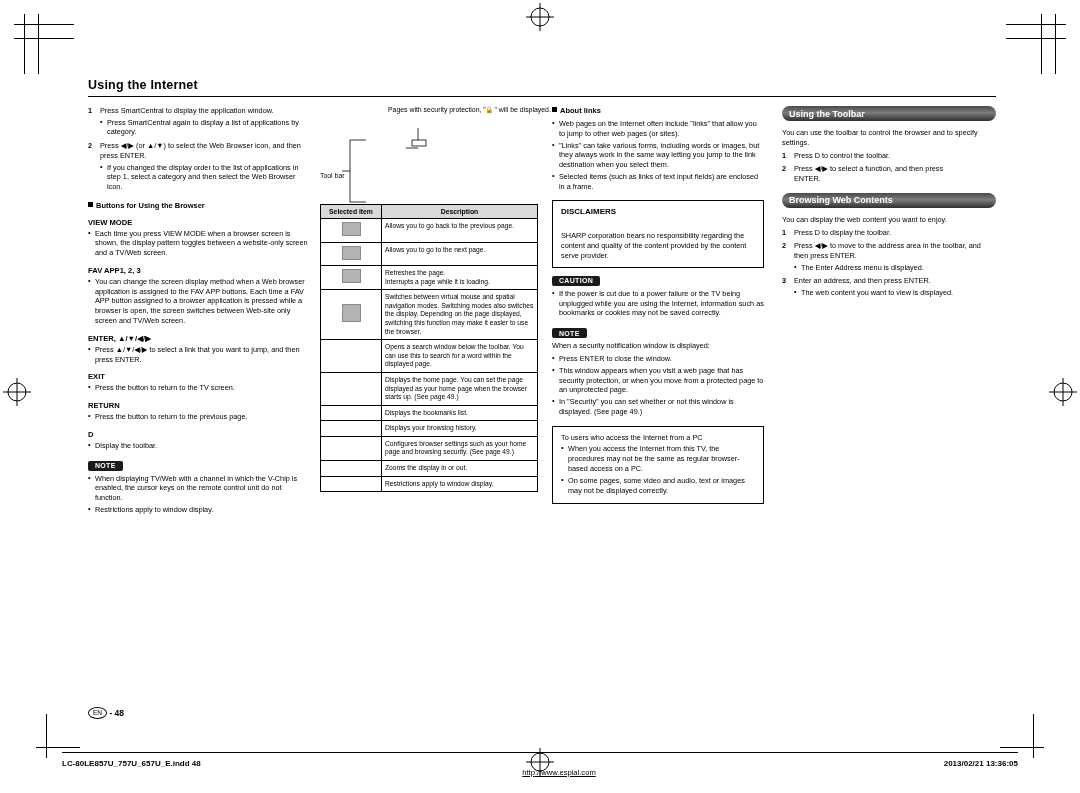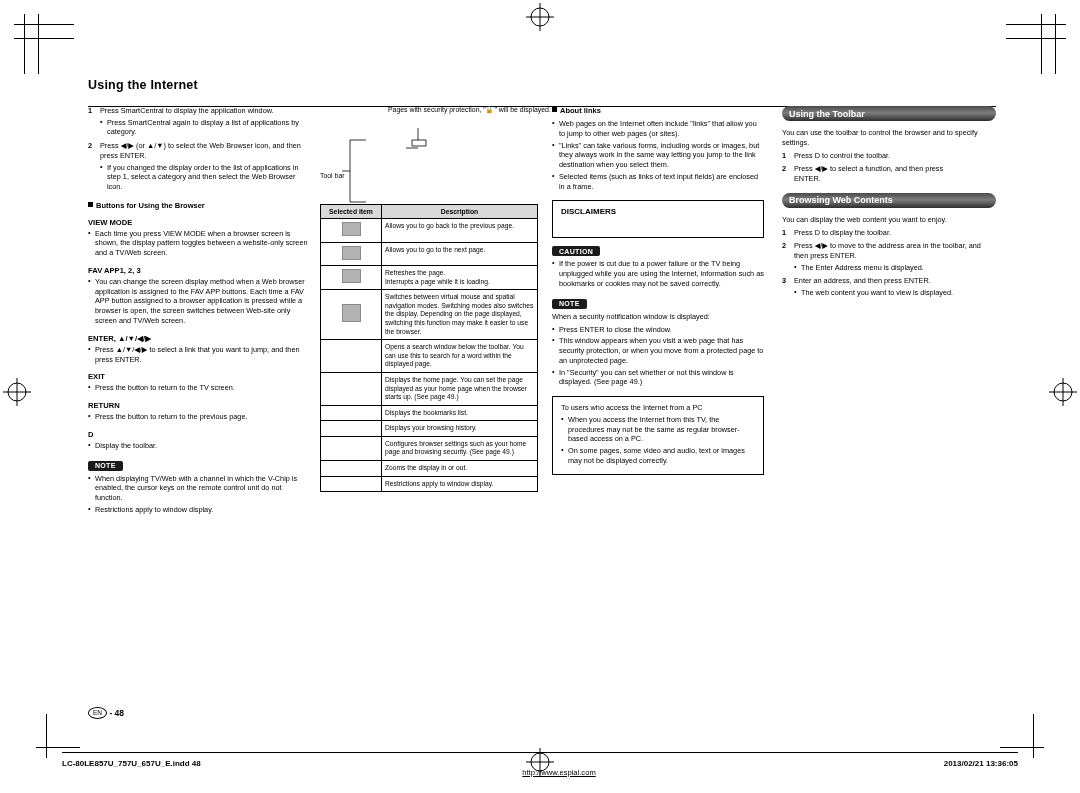--- a/index.html
+++ b/index.html
@@ -17,21 +17,21 @@
   .cmark .v{position:absolute;background:#000;width:1px;}
 
   .reg{position:absolute;width:28px;height:28px;}
   .reg svg{display:block}
 
   
   .content{position:absolute;left:88px;top:78px;width:910px;height:650px;}
 
   .doc-title{
     font-size:12.5px;font-weight:bold;letter-spacing:.2px;
-    border-bottom:1.6px solid #000;padding-bottom:14px;width:908px;
+    border-bottom:1.6px solid #000;padding-bottom:4px;width:908px;
   }
 
   .cols{position:absolute;top:28px;left:0;width:910px;}
 
   .colA{position:absolute;left:0;top:0;width:222px;}
   .colB{position:absolute;left:232px;top:0;width:218px;}
   .colC{position:absolute;left:464px;top:0;width:212px;}
   .colD{position:absolute;left:694px;top:0;width:214px;}
 
   
@@ -271,20 +271,21 @@
 
       <div class="colC">
         <div class="blk-head" style="margin-top:0;"><span class="sq"></span><span>About links</span></div>
 
         <div class="bullet">Web pages on the Internet often include "links" that allow you to jump to other web pages (or sites).</div>
         <div class="bullet">"Links" can take various forms, including words or images, but they always work in the same way letting you jump to the link destination when you select them.</div>
         <div class="bullet">Selected items (such as links of text input fields) are enclosed in a frame.</div>
 
         <div class="box" style="margin-top:9px;">
           <div class="disc-title">DISCLAIMERS</div>
+          <div class="bt">SHARP corporation bears no responsibility regarding the content and quality of the content provided by the content serve provider.</div>
         </div>
 
         <div class="pill">CAUTION</div>
         <div class="bullet">If the power is cut due to a power failure or the TV being unplugged while you are using the Internet, information such as bookmarks or cookies may not be saved correctly.</div>
 
         <div class="pill">NOTE</div>
         <div class="para">When a security notification window is displayed:</div>
         <div class="bullet">Press <span class="b">ENTER</span> to close the window.</div>
         <div class="bullet">This window appears when you visit a web page that has security protection, or when you move from a protected page to an unprotected page.</div>
         <div class="bullet">In "Security" you can set whether or not this window is displayed. (See page 49.)</div>

